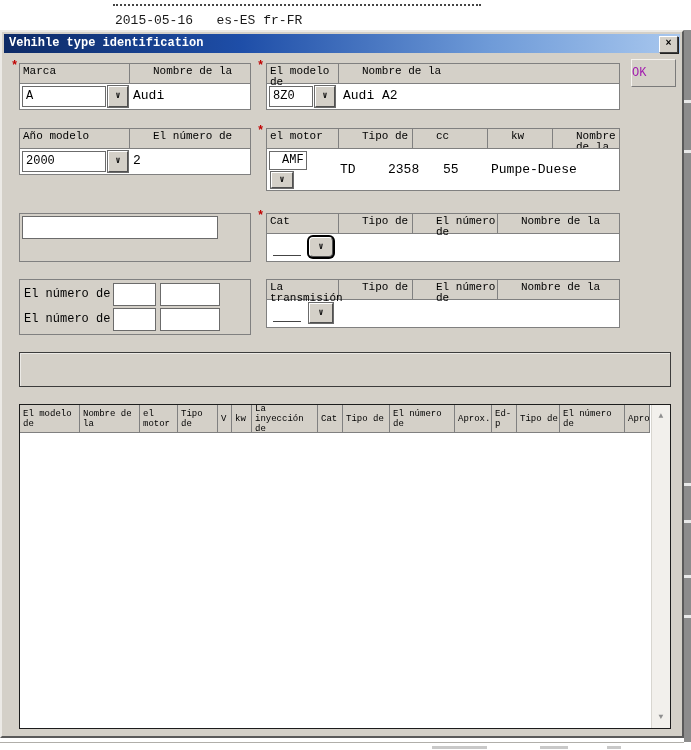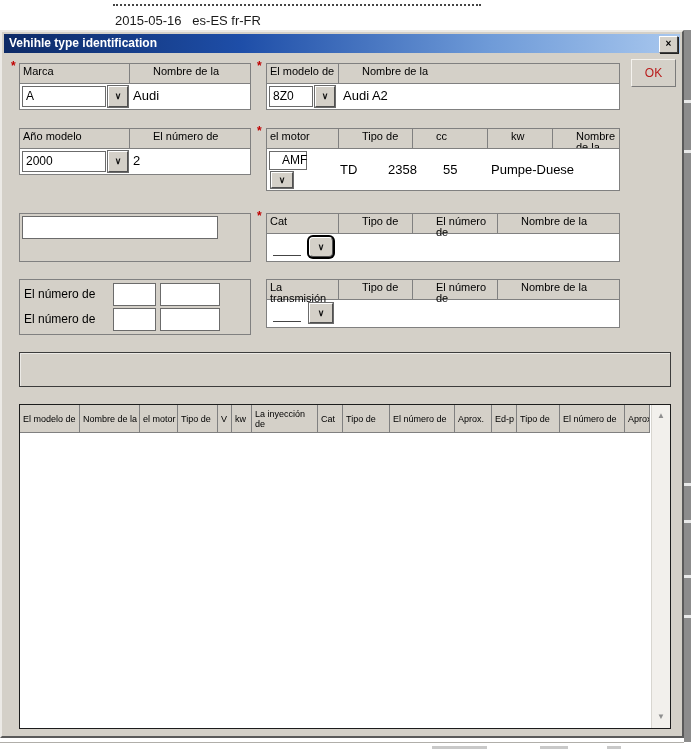--- a/index.html
+++ b/index.html
@@ -1,17 +1,17 @@
 <!DOCTYPE html>
 <html><head>
 <meta charset="utf-8">
 <style>
   html,body{margin:0;padding:0;background:#fff;}
   .screen{position:relative;width:691px;height:750px;overflow:hidden;background:#ffffff;
-          font-family:Liberation Sans, sans-serif;color:#000;}
+          font-family:Liberation Mono, monospace;color:#000;}
 
   
   .bg-dotted{position:absolute;left:113px;top:4px;width:368px;height:0;border-top:2px dotted #444;}
   .bg-date{position:absolute;left:115px;top:13px;font-size:13px;color:#1a1a1a;white-space:pre;}
   .right-band{position:absolute;left:684px;top:30px;width:7px;height:712px;background:#8c8c8c;}
   .band-dash{position:absolute;left:0;width:7px;height:3px;background:#e9e9e9;}
   .bottom-line{position:absolute;left:0;top:742px;width:684px;height:1px;background:#b0aea9;}
   .smudge{position:absolute;height:3px;background:#c9c9c9;top:746px;}
 
   
@@ -44,22 +44,22 @@
              display:flex;align-items:center;justify-content:center;}
   .combo-btn.focused{border-radius:4px;box-shadow:0 0 0 2px #000;}
   .chev{font-size:9px;font-weight:bold;color:#111;line-height:9px;}
   .val{position:absolute;font-size:13px;line-height:21px;white-space:nowrap;}
   .tfield{position:absolute;background:#fff;border:1px solid #6b6b6b;box-sizing:border-box;
           font-size:12px;padding-left:12px;}
   .underline{position:absolute;height:1px;background:#444;}
   .numrow-label{position:absolute;left:4px;font-size:12px;line-height:22px;}
 
   .ok-btn{position:absolute;left:629px;top:27px;width:45px;height:28px;background:#d4d0c8;
-          border:1px solid;border-color:#f4f2ee #7a7a7a #7a7a7a #f4f2ee;color:#b91c1c;
-          font-size:12px;text-align:center;line-height:26px;box-sizing:border-box;}
+          border:1px solid;border-color:#f4f2ee #7a7a7a #7a7a7a #f4f2ee;color:#a21caf;
+          font-size:12px;line-height:26px;box-sizing:border-box;}
 
   .emptybox{position:absolute;left:17px;top:320px;width:652px;height:35px;box-sizing:border-box;
             border:1px solid #3c3c3c;background:#d4d0c8;box-shadow:inset 1px 1px 0 rgba(255,255,255,.55);}
 
   
   .results{position:absolute;left:17px;top:372px;width:652px;height:325px;box-sizing:border-box;
            border:1px solid #1c1c1c;background:#fff;}
   .thead{position:absolute;left:0;top:0;right:20px;height:28px;display:flex;}
   .thcell{box-sizing:border-box;background:#d4d0c8;border-right:1px solid #808080;
           border-bottom:1px solid #808080;font-size:9px;line-height:10px;

